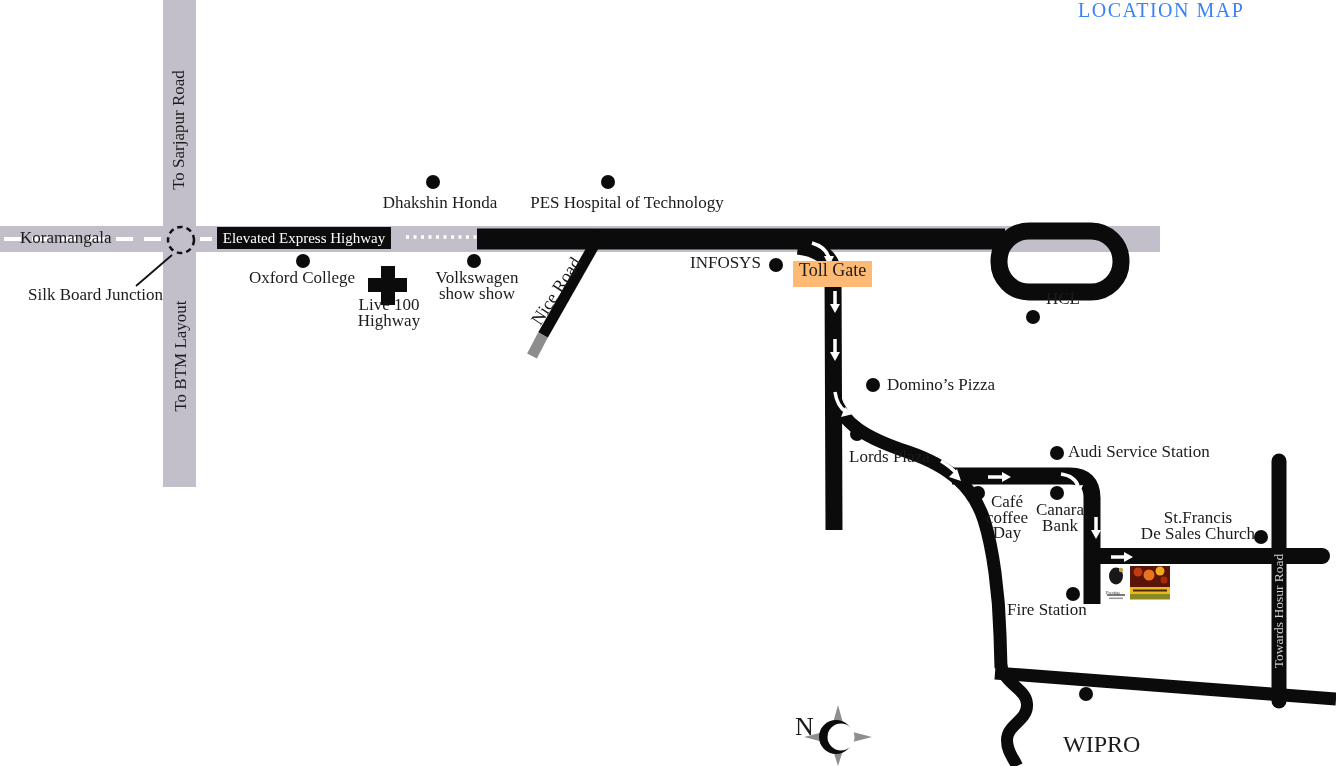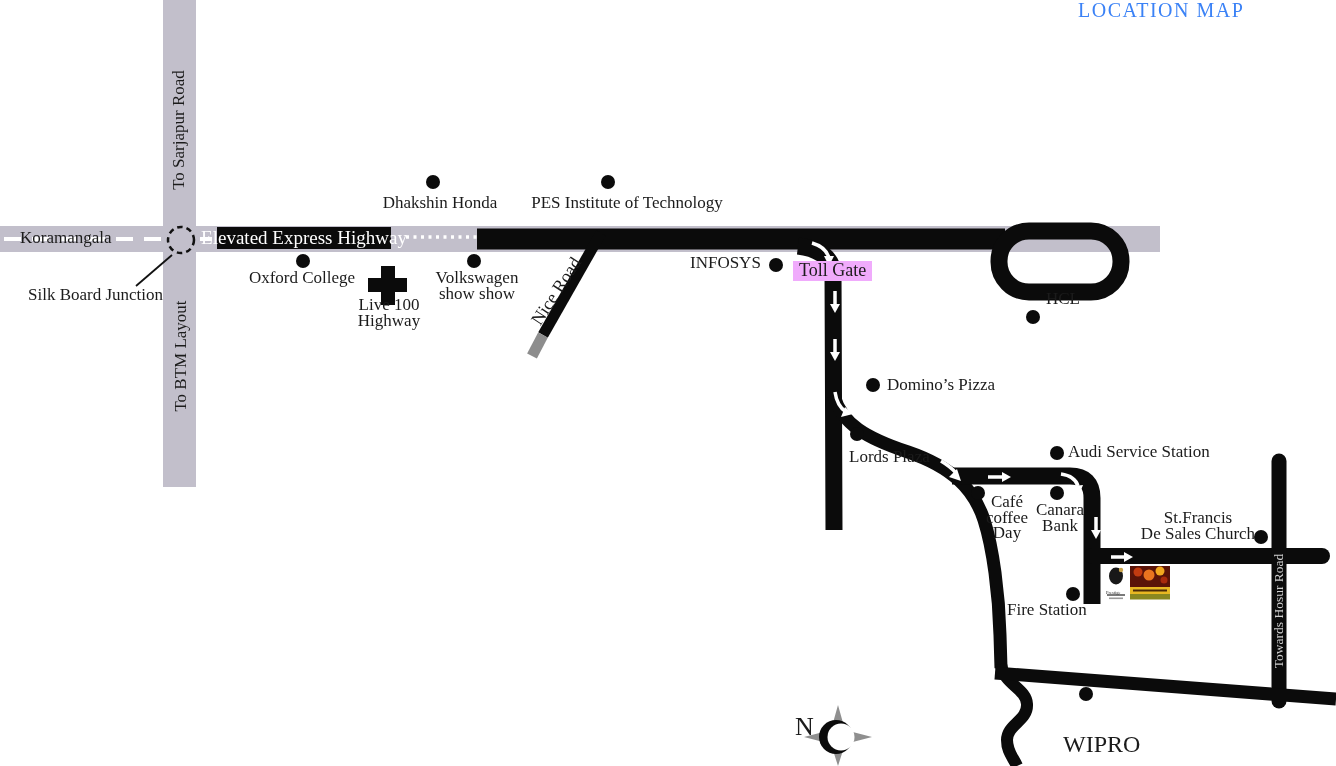--- a/index.html
+++ b/index.html
@@ -4,23 +4,23 @@
 <style>
   html,body{margin:0;padding:0;background:#fff;}
   #map{position:relative;width:1336px;height:766px;background:#ffffff;overflow:hidden;
        font-family:"Liberation Serif",serif;color:#1b1b1b;}
   #roads-svg{position:absolute;left:0;top:0;z-index:1;}
   .label{position:absolute;z-index:3;white-space:nowrap;font-size:17px;line-height:16px;}
   .ctr{transform:translateX(-50%);text-align:center;}
   .rot{transform:translate(-50%,-50%) rotate(-90deg);}
   .title{font-size:20px;letter-spacing:1.5px;color:#3b82f6;}
   .hwy-box{background:#0b0b0b;color:#fff;width:174px;height:22px;display:flex;
-           align-items:center;justify-content:center;font-size:19px;}
+           align-items:center;justify-content:center;font-size:15px;}
   .hwy-txt{font-size:15px;color:#fefefe;}
-  .toll-box{background:#f0abfc;padding:1px 6px 3px 6px;font-size:18px;}
+  .toll-box{background:#fdba74;padding:1px 6px 9px 6px;font-size:18px;}
   .nice{transform:translate(-50%,-50%) rotate(-57deg);font-size:18px;}
   .hosur{transform:translate(-50%,-50%) rotate(-90deg);font-size:13.5px;color:#cfcfcf;}
   .ml{line-height:15.5px;}
   .n-letter{font-size:26px;}
   .big{font-size:24px;margin-top:32px;}
 </style>
 </head>
 <body>
 
 <div id="map">
@@ -131,21 +131,21 @@
   <div class="label" style="left:20px;top:230px;">Koramangala</div>
   <div class="label rot" style="left:179px;top:130px;">To Sarjapur Road</div>
   <div class="label rot" style="left:181px;top:356px;">To BTM Layout</div>
   <div class="label" style="left:28px;top:287px;">Silk Board Junction</div>
 
   <div class="label hwy-box" style="left:217px;top:227px;">Elevated Express Highway</div>
   <div class="label nice" style="left:556px;top:291px;">Nice Road</div>
   <div class="label hosur" style="left:1279px;top:611px;">Towards Hosur Road</div>
 
   <div class="label ctr" style="left:440px;top:195px;">Dhakshin Honda</div>
-  <div class="label ctr" style="left:627px;top:195px;">PES Institute of Technology</div>
+  <div class="label ctr" style="left:627px;top:195px;">PES Hospital of Technology</div>
   <div class="label ctr" style="left:302px;top:270px;">Oxford College</div>
 
   <div class="label ctr ml" style="left:389px;top:297px;">
     <div>Live 100</div>
     <div>Highway</div>
   </div>
 
   <div class="label ctr ml" style="left:477px;top:270px;">
     <div>Volkswagen</div>
     <div>show show</div>

